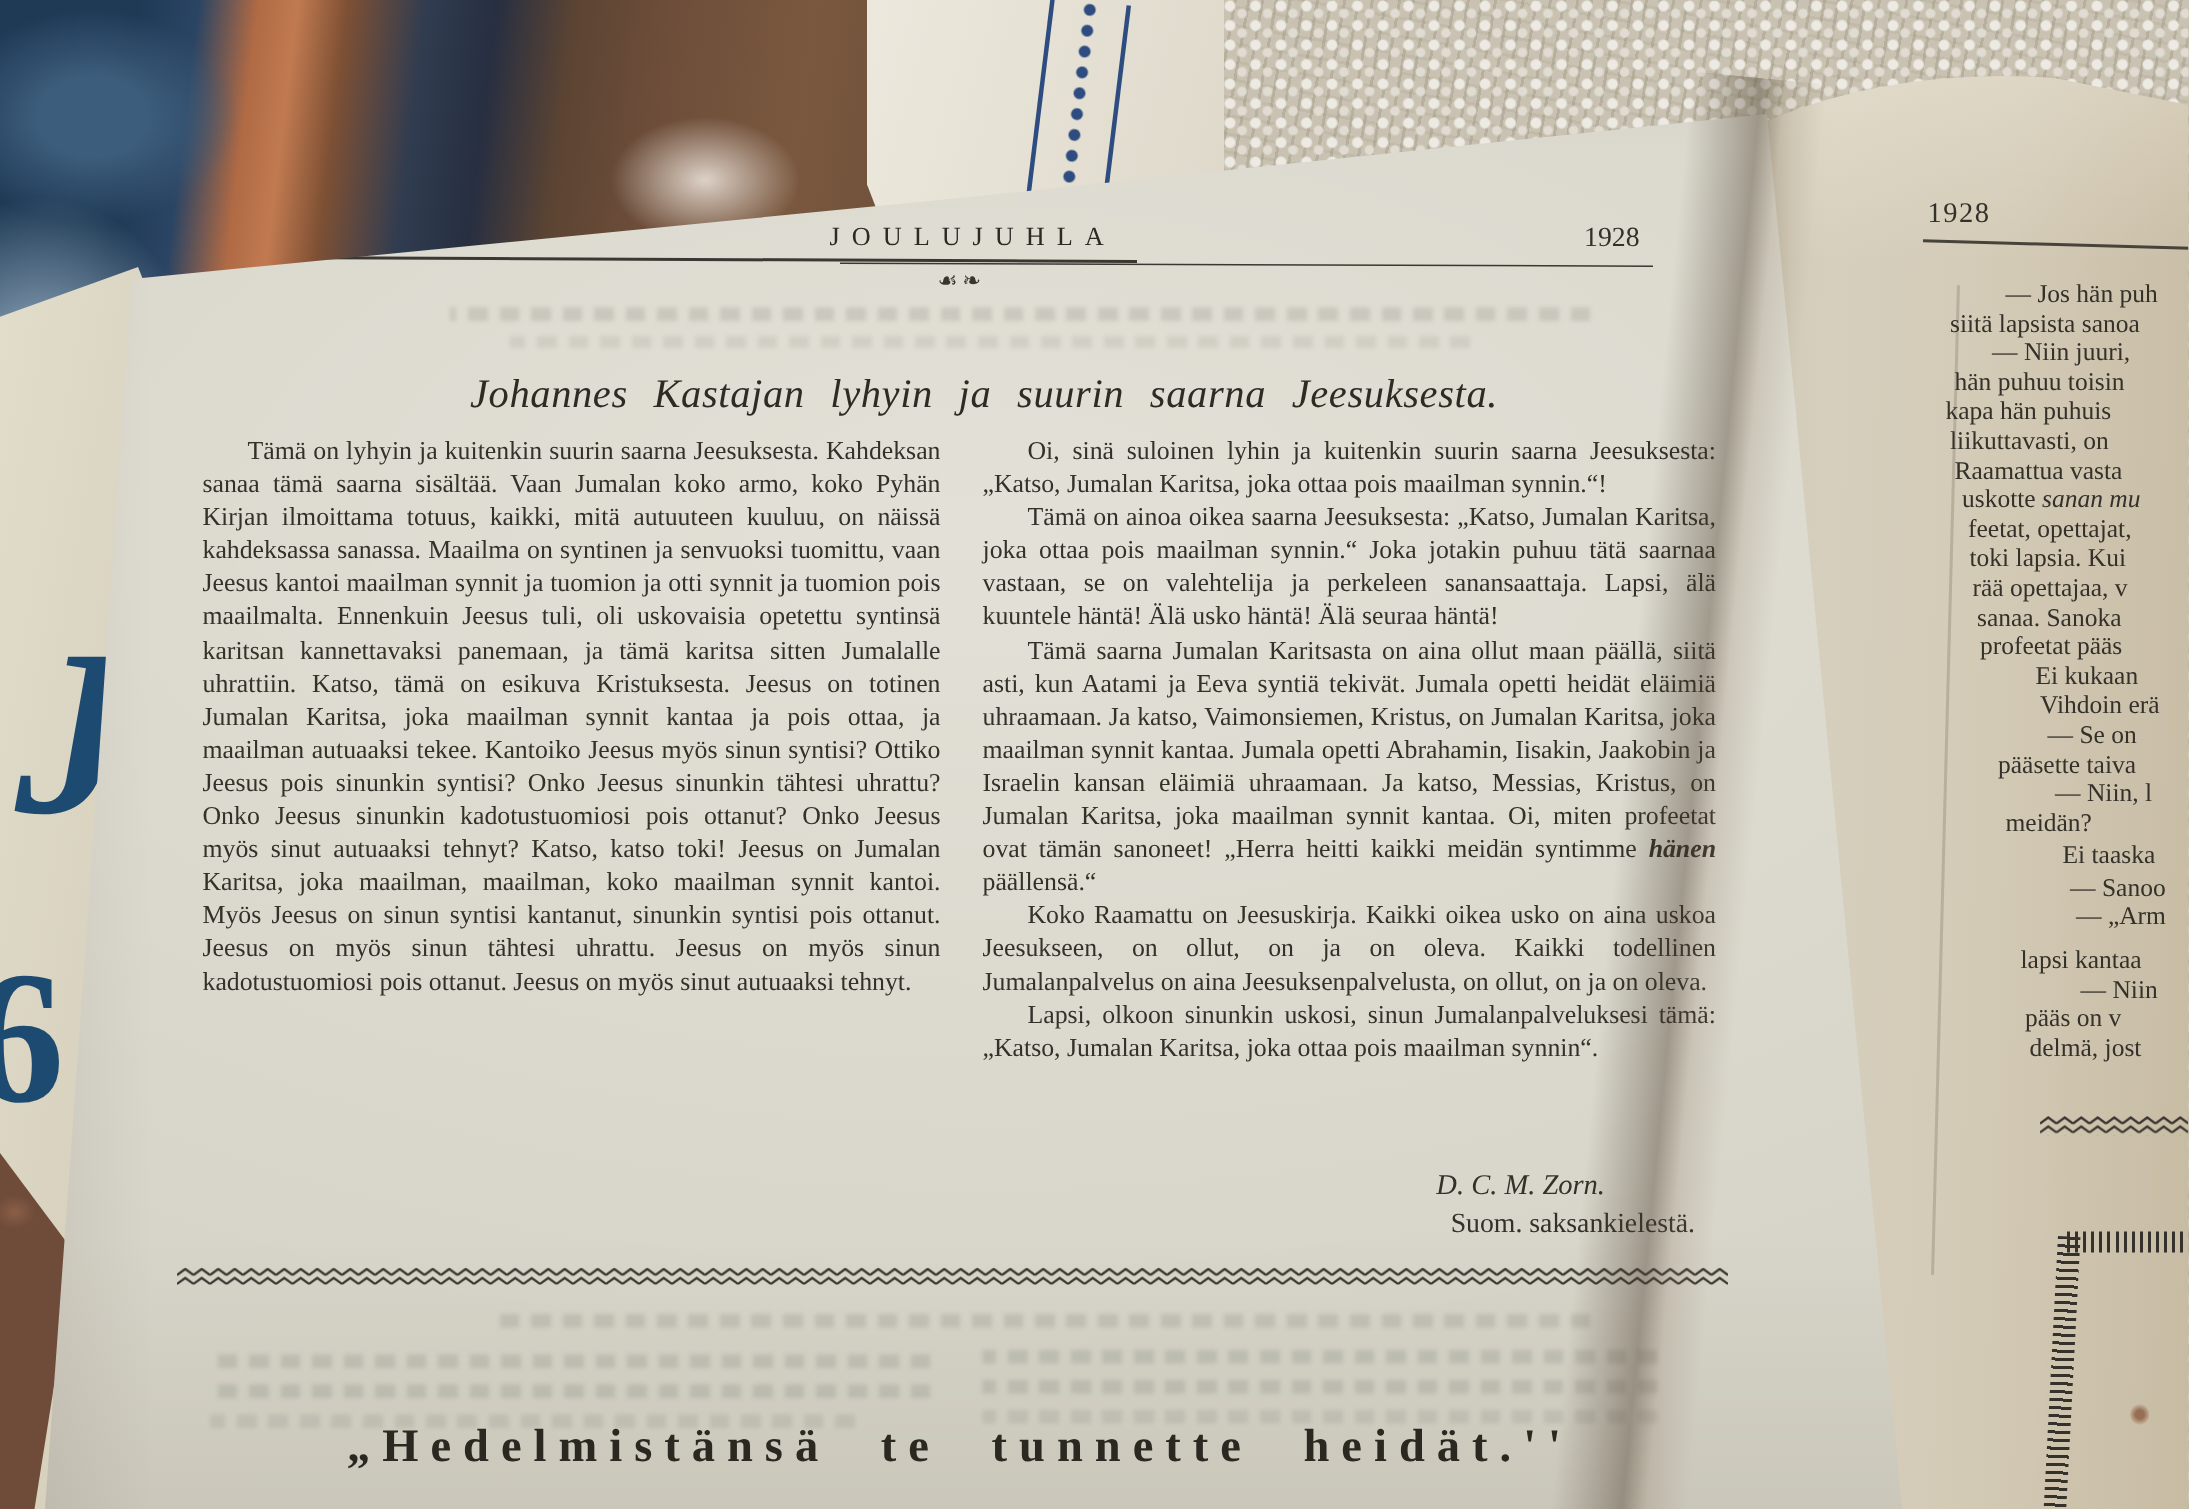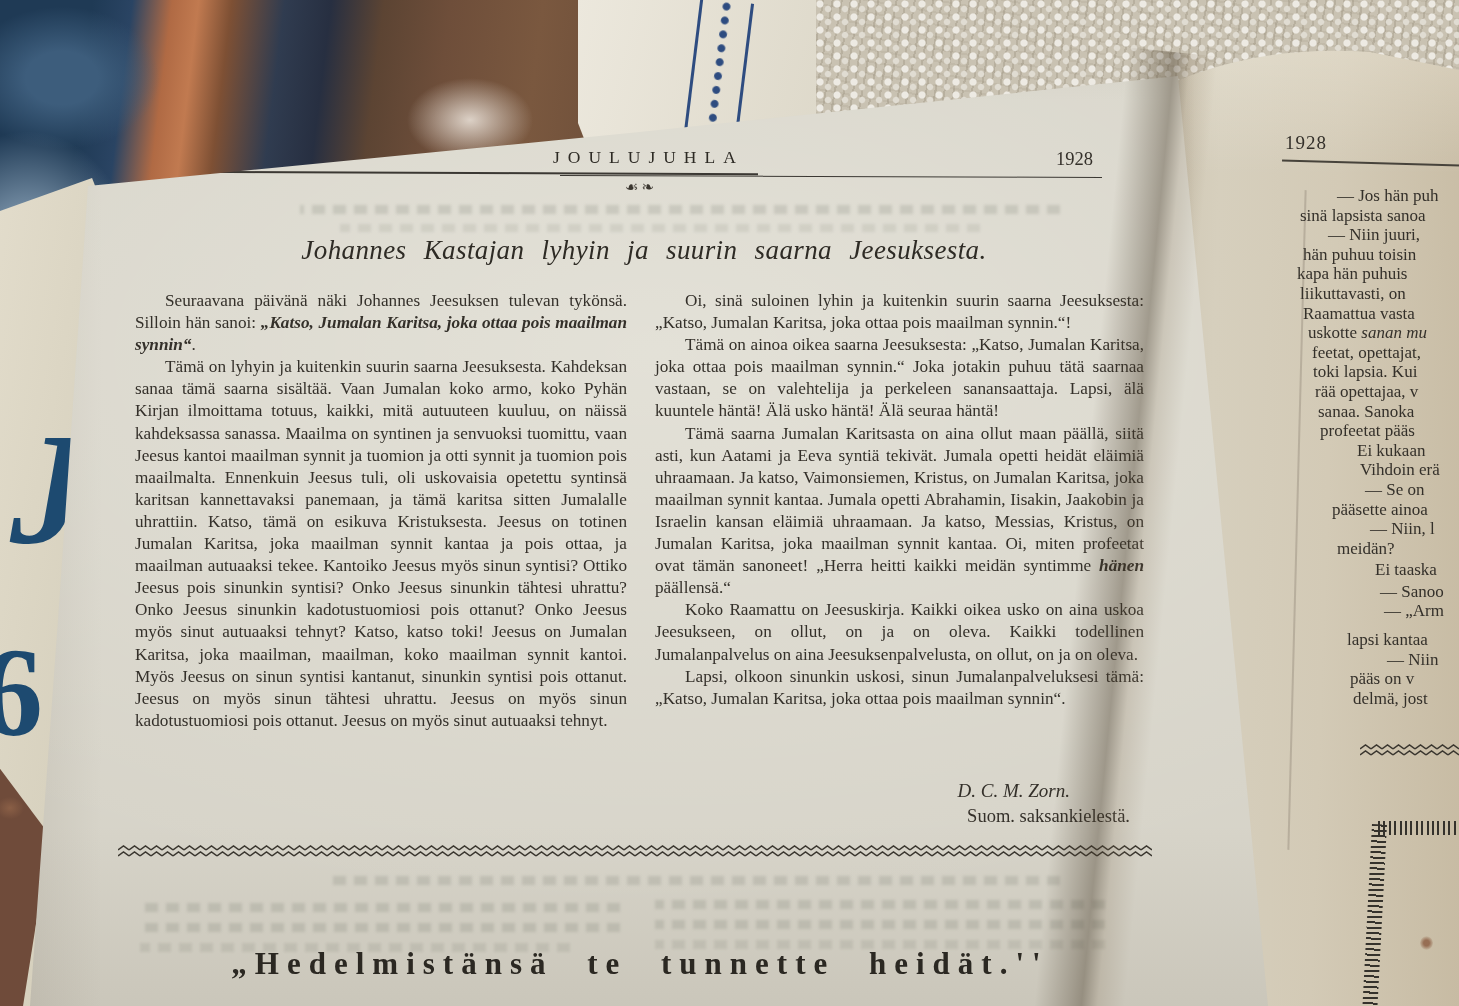--- a/index.html
+++ b/index.html
@@ -151,36 +151,36 @@
 </div>
 <div class="abs" id="brown-sliver"></div>
 
 <div class="abs" id="right-page">
   <div class="rp-inner-shade"></div>
   <div id="rp-crack"></div>
   <div id="rp-year">1928</div>
   <div id="rp-rule"></div>
   <div id="rp-lines">
       <div class="rp-line" style="padding-left: 45px;"><span>— Jos hän puh</span></div>
-      <div class="rp-line" style="padding-left: 8px;"><span>sinä lapsista sanoa</span></div>
+      <div class="rp-line" style="padding-left: 8px;"><span>siitä lapsista sanoa</span></div>
       <div class="rp-line" style="padding-left: 36px;"><span>— Niin juuri,</span></div>
       <div class="rp-line" style="padding-left: 11px;"><span>hän puhuu toisin</span></div>
       <div class="rp-line" style="padding-left: 5px;"><span>kapa hän puhuis</span></div>
       <div class="rp-line" style="padding-left: 8px;"><span>liikuttavasti, on</span></div>
       <div class="rp-line" style="padding-left: 11px;"><span>Raamattua vasta</span></div>
       <div class="rp-line" style="padding-left: 16px;"><span>uskotte </span><span class="s-i">sanan mu</span></div>
       <div class="rp-line" style="padding-left: 20px;"><span>feetat, opettajat,</span></div>
       <div class="rp-line" style="padding-left: 21px;"><span>toki lapsia.  Kui</span></div>
       <div class="rp-line" style="padding-left: 23px;"><span>rää opettajaa, v</span></div>
       <div class="rp-line" style="padding-left: 26px;"><span>sanaa.  Sanoka</span></div>
       <div class="rp-line" style="padding-left: 28px;"><span>profeetat pääs</span></div>
       <div class="rp-line" style="padding-left: 65px;"><span>Ei kukaan</span></div>
       <div class="rp-line" style="padding-left: 68px;"><span>Vihdoin erä</span></div>
       <div class="rp-line" style="padding-left: 73px;"><span>— Se on</span></div>
-      <div class="rp-line" style="padding-left: 40px;"><span>pääsette ainoa</span></div>
+      <div class="rp-line" style="padding-left: 40px;"><span>pääsette taiva</span></div>
       <div class="rp-line" style="padding-left: 78px;"><span>— Niin, l</span></div>
       <div class="rp-line" style="padding-left: 45px;"><span>meidän?</span></div>
       <div class="rp-line" style="padding-left: 83px; margin-top: 2px;"><span>Ei taaska</span></div>
       <div class="rp-line" style="padding-left: 88px; margin-top: 2px;"><span>— Sanoo</span></div>
       <div class="rp-line" style="padding-left: 92px;"><span>— „Arm</span></div>
       <div class="rp-line" style="padding-left: 55px; margin-top: 9px;"><span>lapsi kantaa</span></div>
       <div class="rp-line" style="padding-left: 95px;"><span>— Niin</span></div>
       <div class="rp-line" style="padding-left: 58px;"><span>pääs on v</span></div>
       <div class="rp-line" style="padding-left: 61px;"><span>delmä, jost</span></div>
     </div>
@@ -198,24 +198,23 @@
   <div id="lp-pagenum">14</div>
   <div id="lp-journal">JOULUJUHLA</div>
   <div id="lp-year">1928</div>
   <div class="hrule" id="lp-rule-a"></div>
   <div class="hrule" id="lp-rule-b"></div>
   <div id="lp-ornament">☙❧</div>
 
   <div class="ghost" style="left:300px;top:205px;width:760px;height:9px;"></div>
   <div class="ghost" style="left:340px;top:224px;width:640px;height:8px;opacity:.7;"></div>
 
-  <h1 id="article-title" style="margin:4px;font-weight:normal;">Johannes Kastajan lyhyin ja suurin saarna Jeesuksesta.</h1>
+  <h1 id="article-title" style="margin:16px;font-weight:normal;">Johannes Kastajan lyhyin ja suurin saarna Jeesuksesta.</h1>
 
   <div class="col" id="col-left">
-      <p><span>Seuraavana päivänä näki Johannes Jeesuksen tulevan tykönsä.  Silloin hän sanoi:  </span><span class="s-bi">„Katso, Jumalan Karitsa, joka ottaa pois maailman synnin“</span><span>.</span></p>
       <p><span>Tämä on lyhyin ja kuitenkin suurin saarna Jeesuksesta.  Kahdeksan sanaa tämä saarna sisältää.  Vaan Jumalan koko armo, koko Pyhän Kirjan ilmoittama totuus, kaikki, mitä autuuteen kuuluu, on näissä kahdeksassa sanassa.  Maailma on syntinen ja senvuoksi tuomittu, vaan Jeesus kantoi maailman synnit ja tuomion ja otti synnit ja tuomion pois maailmalta.  Ennenkuin Jeesus tuli, oli uskovaisia opetettu syntinsä karitsan kannettavaksi panemaan, ja tämä karitsa sitten Jumalalle uhrattiin.  Katso, tämä on esikuva Kristuksesta.  Jeesus on totinen Jumalan Karitsa, joka maailman synnit kantaa ja pois ottaa, ja maailman autuaaksi tekee.  Kantoiko Jeesus myös sinun syntisi?  Ottiko Jeesus pois sinunkin syntisi?  Onko Jeesus sinunkin tähtesi uhrattu?  Onko Jeesus sinunkin kadotustuomiosi pois ottanut?  Onko Jeesus myös sinut autuaaksi tehnyt?  Katso, katso toki!  Jeesus on Jumalan Karitsa, joka maailman, maailman, koko maailman synnit kantoi.  Myös Jeesus on sinun syntisi kantanut, sinunkin syntisi pois ottanut.  Jeesus on myös sinun tähtesi uhrattu.  Jeesus on myös sinun kadotustuomiosi pois ottanut.  Jeesus on myös sinut autuaaksi tehnyt.</span></p>
     </div>
   <div class="col" id="col-right">
       <p><span>Oi, sinä suloinen lyhin ja kuitenkin suurin saarna Jeesuksesta:  „Katso, Jumalan Karitsa, joka ottaa pois maailman synnin.“!</span></p>
       <p><span>Tämä on ainoa oikea saarna Jeesuksesta:  „Katso, Jumalan Karitsa, joka ottaa pois maailman synnin.“ Joka jotakin puhuu tätä saarnaa vastaan, se on valehtelija ja perkeleen sanansaattaja.  Lapsi, älä kuuntele häntä!  Älä usko häntä!  Älä seuraa häntä!</span></p>
       <p><span>Tämä saarna Jumalan Karitsasta on aina ollut maan päällä, siitä asti, kun Aatami ja Eeva syntiä tekivät.  Jumala opetti heidät eläimiä uhraamaan.  Ja katso, Vaimonsiemen, Kristus, on Jumalan Karitsa, joka maailman synnit kantaa.  Jumala opetti Abrahamin, Iisakin, Jaakobin ja Israelin kansan eläimiä uhraamaan.  Ja katso, Messias, Kristus, on Jumalan Karitsa, joka maailman synnit kantaa.  Oi, miten profeetat ovat tämän sanoneet!  „Herra heitti kaikki meidän syntimme </span><span class="s-bi">hänen</span><span> päällensä.“</span></p>
       <p><span>Koko Raamattu on Jeesuskirja.  Kaikki oikea usko on aina uskoa Jeesukseen, on ollut, on ja on oleva.  Kaikki todellinen Jumalanpalvelus on aina Jeesuksenpalvelusta, on ollut, on ja on oleva.</span></p>
       <p><span>Lapsi, olkoon sinunkin uskosi, sinun Jumalanpalveluksesi tämä:  „Katso, Jumalan Karitsa, joka ottaa pois maailman synnin“.</span></p>
     </div>
 

